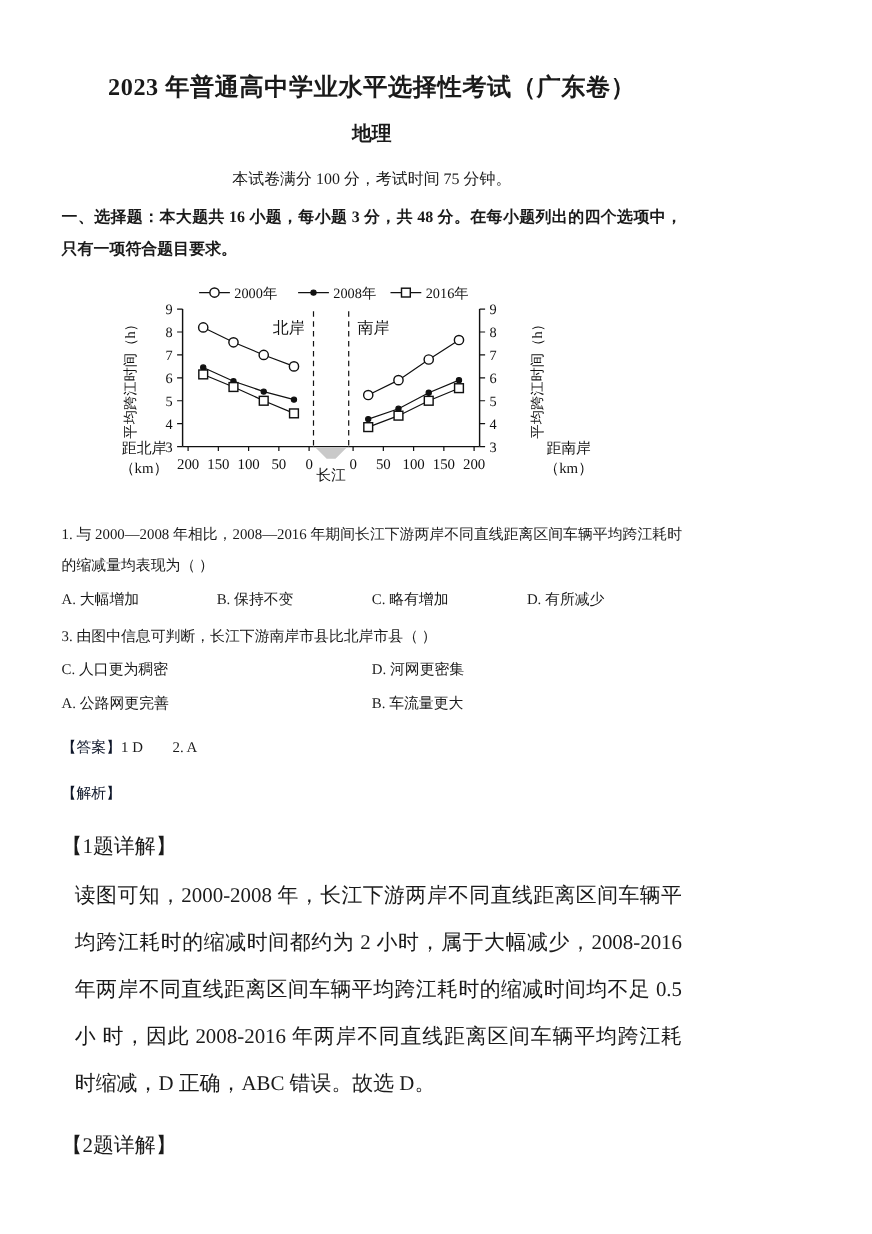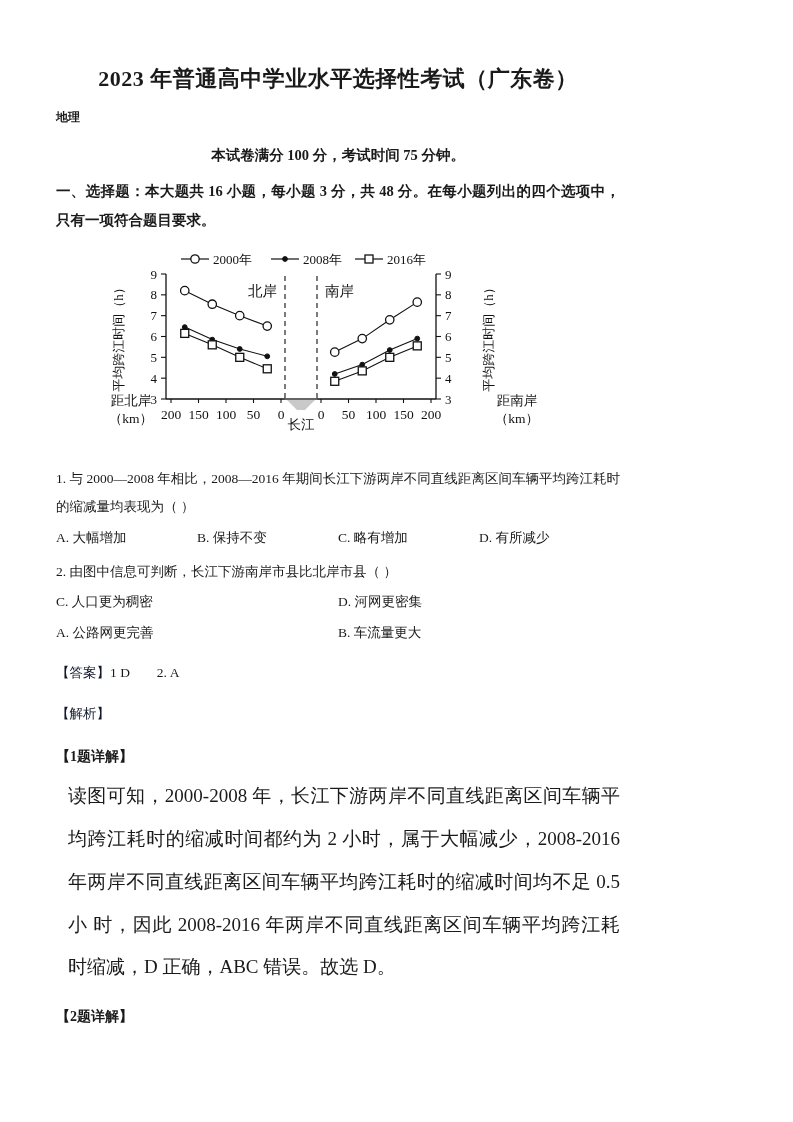--- a/index.html
+++ b/index.html
@@ -29,29 +29,29 @@
   
   .doc-title {
     text-align: center;
     font-size: 22px;
     font-weight: bold;
     letter-spacing: 0.5px;
     margin: 10px 0 0 0;
     line-height: 1.5;
   }
   .doc-subject {
-    text-align: left;
-    font-size: 12px;
+    text-align: center;
+    font-size: 18px;
     font-weight: bold;
     margin: 14px 0 0 0;
   }
   .doc-meta {
     text-align: center;
     font-size: 14.5px;
-    font-weight: bold;
+    font-weight: normal;
     margin: 20px 0 12px 0;
   }
   .section-head {
     font-size: 14.5px;
     font-weight: bold;
     line-height: 2.0;
     margin: 12px 0 0 0;
     text-align: justify;
   }
 
@@ -78,24 +78,24 @@
   }
   .options.four > div { width: 25%; }
   .options.two > div { width: 50%; }
   .ans-line {
     font-size: 13.5px;
     line-height: 2.3;
     margin: 10px 0 0 0;
   }
   .tag-blue { color: #0f172a; }
   .label-b {
-    font-size: 14px;
+    font-size: 19px;
     line-height: 2.3;
     margin: 12px 0 0 0;
-    font-weight: bold;
+    font-weight: normal;
   }
   .para {
     font-size: 19px;
     line-height: 2.25;
     margin: 2px 0 0 12px;
     text-align: justify;
   }
 
   
   .figure-wrap {
@@ -228,21 +228,21 @@
   </div>
 
   <div class="q-text">1. 与 2000—2008 年相比，2008—2016 年期间长江下游两岸不同直线距离区间车辆平均跨江耗时的缩减量均表现为（    ）</div>
   <div class="options four">
     <div>A. 大幅增加</div>
     <div>B. 保持不变</div>
     <div>C. 略有增加</div>
     <div>D. 有所减少</div>
   </div>
 
-  <div class="q-text">2. 由图中信息可判断，长江下游南岸市县比北岸市县（    ）</div>
+  <div class="q-text">3. 由图中信息可判断，长江下游南岸市县比北岸市县（    ）</div>
   <div class="options two">
     <div>C. 人口更为稠密</div>
     <div>D. 河网更密集</div>
   </div>
   <div class="options two">
     <div>A. 公路网更完善</div>
     <div>B. 车流量更大</div>
   </div>
 
   <div class="ans-line">

